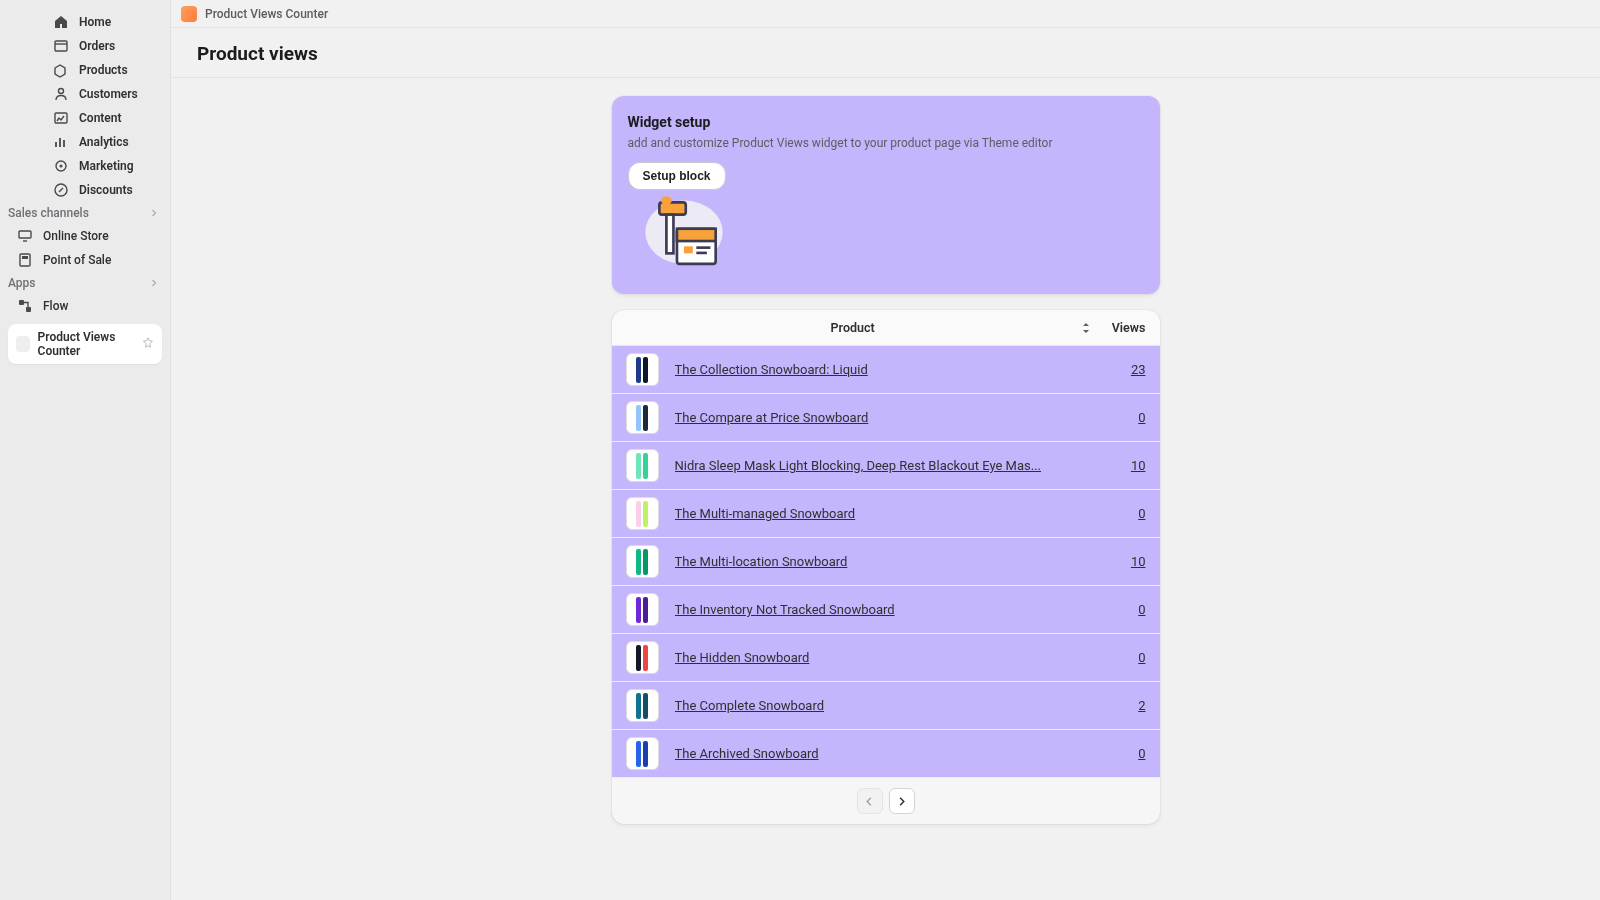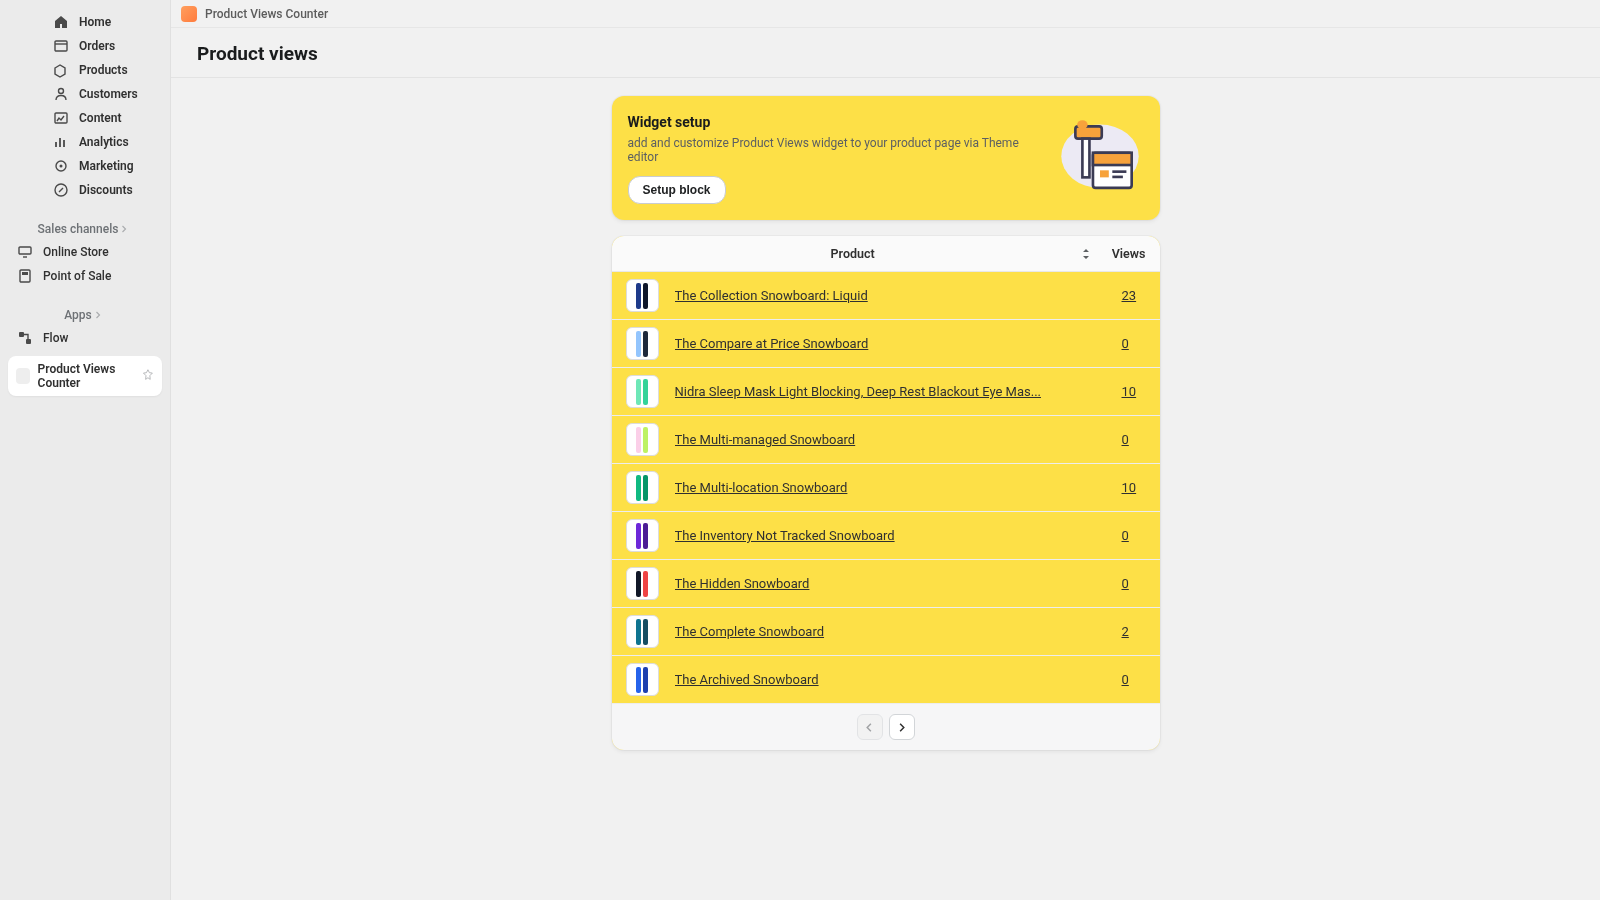--- a/index.html
+++ b/index.html
@@ -27,26 +27,26 @@
   font-size: 12px;
   font-weight: 600;
   color: #303030;
   cursor: pointer;
   margin-left: 36px;
 }
 .nav-item .icon { width: 16px; height: 16px; margin-right: 10px; display:flex; align-items:center; justify-content:center; }
 .section-header {
   display: flex;
   align-items: center;
-  justify-content: center;
+  justify-content: space-between;
   padding: 4px 10px 4px 8px;
   font-size: 12px;
   font-weight: 500;
   color: #6d7175;
-  margin-top: 16px;
+  margin-top: 0;
 }
 .section-header .chevron { width: 12px; height: 12px; opacity: .5; }
 .subnav-item {
   display: flex;
   align-items: center;
   padding: 4px 10px 4px 17px;
   font-size: 12px;
   font-weight: 500;
   color: #303030;
   cursor: pointer;
@@ -77,24 +77,25 @@
 }
 .topbar .app-icon { width:16px; height:16px; border-radius:4px; background: linear-gradient(135deg,#ff9f5e,#ff7b3d); }
 .topbar .app-label { font-size:12px; font-weight:500; color:#5c5c5c; }
 .page-title { font-size:19px; font-weight:700; padding: 14px 0 12px 26px; color:#1a1c1d; }
 .divider-line { height:1px; background:#e3e3e3; margin-bottom: 18px; }
 
 .content-wrap { display:flex; justify-content:center; padding: 0 10px; }
 .content { width: 548px; }
 
 .card {
-  background:#fde047;
+  background:#c4b5fd;
   border-radius: 12px;
   box-shadow: 0 2px 4px rgba(0,0,0,.06), 0 0 0 1px rgba(0,0,0,.03);
   margin-bottom: 16px;
+  flex-direction: column;
 }
 
 .widget-card { display:flex; padding: 18px 16px 16px 16px; position:relative; }
 .widget-card-text { flex:1; }
 .widget-title { font-size:14px; font-weight:700; color:#1a1c1d; margin-bottom:6px; }
 .widget-sub { font-size:12px; color:#5c5f62; margin-bottom:12px; }
 .setup-btn {
   display:inline-block; background:#fff; border:1px solid #c9cccf; border-radius:12px;
   padding:6px 14px; font-size:12px; font-weight:600; color:#202223; cursor:pointer;
 }
@@ -112,21 +113,21 @@
 .row {
   display:flex; align-items:center; padding: 7px 14px; border-bottom:1px solid #ededed;text-decoration:underline;
 }
 .row:last-of-type { border-bottom:none; }
 .thumb {
   width:33px; height:33px; border:1px solid #dcdcdc; border-radius:6px; margin-right:16px;
   display:flex; justify-content:center; gap:2px; align-items:center; flex-shrink:0; background:#fff;
 }
 .board { width:5px; height:26px; border-radius:2px; }
 .prod-name { font-size:13px; color:#303030; flex:1; white-space:nowrap; overflow:hidden; text-overflow:ellipsis; }
-.views-val { font-size:13px; color:#303030; font-weight:400; min-width:24px; text-align:left; }
+.views-val { font-size:13px; color:#303030; font-weight:400; min-width:24px; text-align:right; }
 
 .pager { display:flex; justify-content:center; gap:6px; padding:10px; background:#f6f6f7; border-top: 1px solid #ededed;}
 .pager-btn {
   width:26px; height:26px; border:1px solid #d2d5d8; border-radius:6px; background:#fff;
   display:flex; align-items:center; justify-content:center; cursor:pointer;
 }
 .pager-btn.disabled { background:#efefef; opacity:.55; cursor:default; }
 .pager-btn svg { width:11px; height:11px; }
 </style>
 </head>

